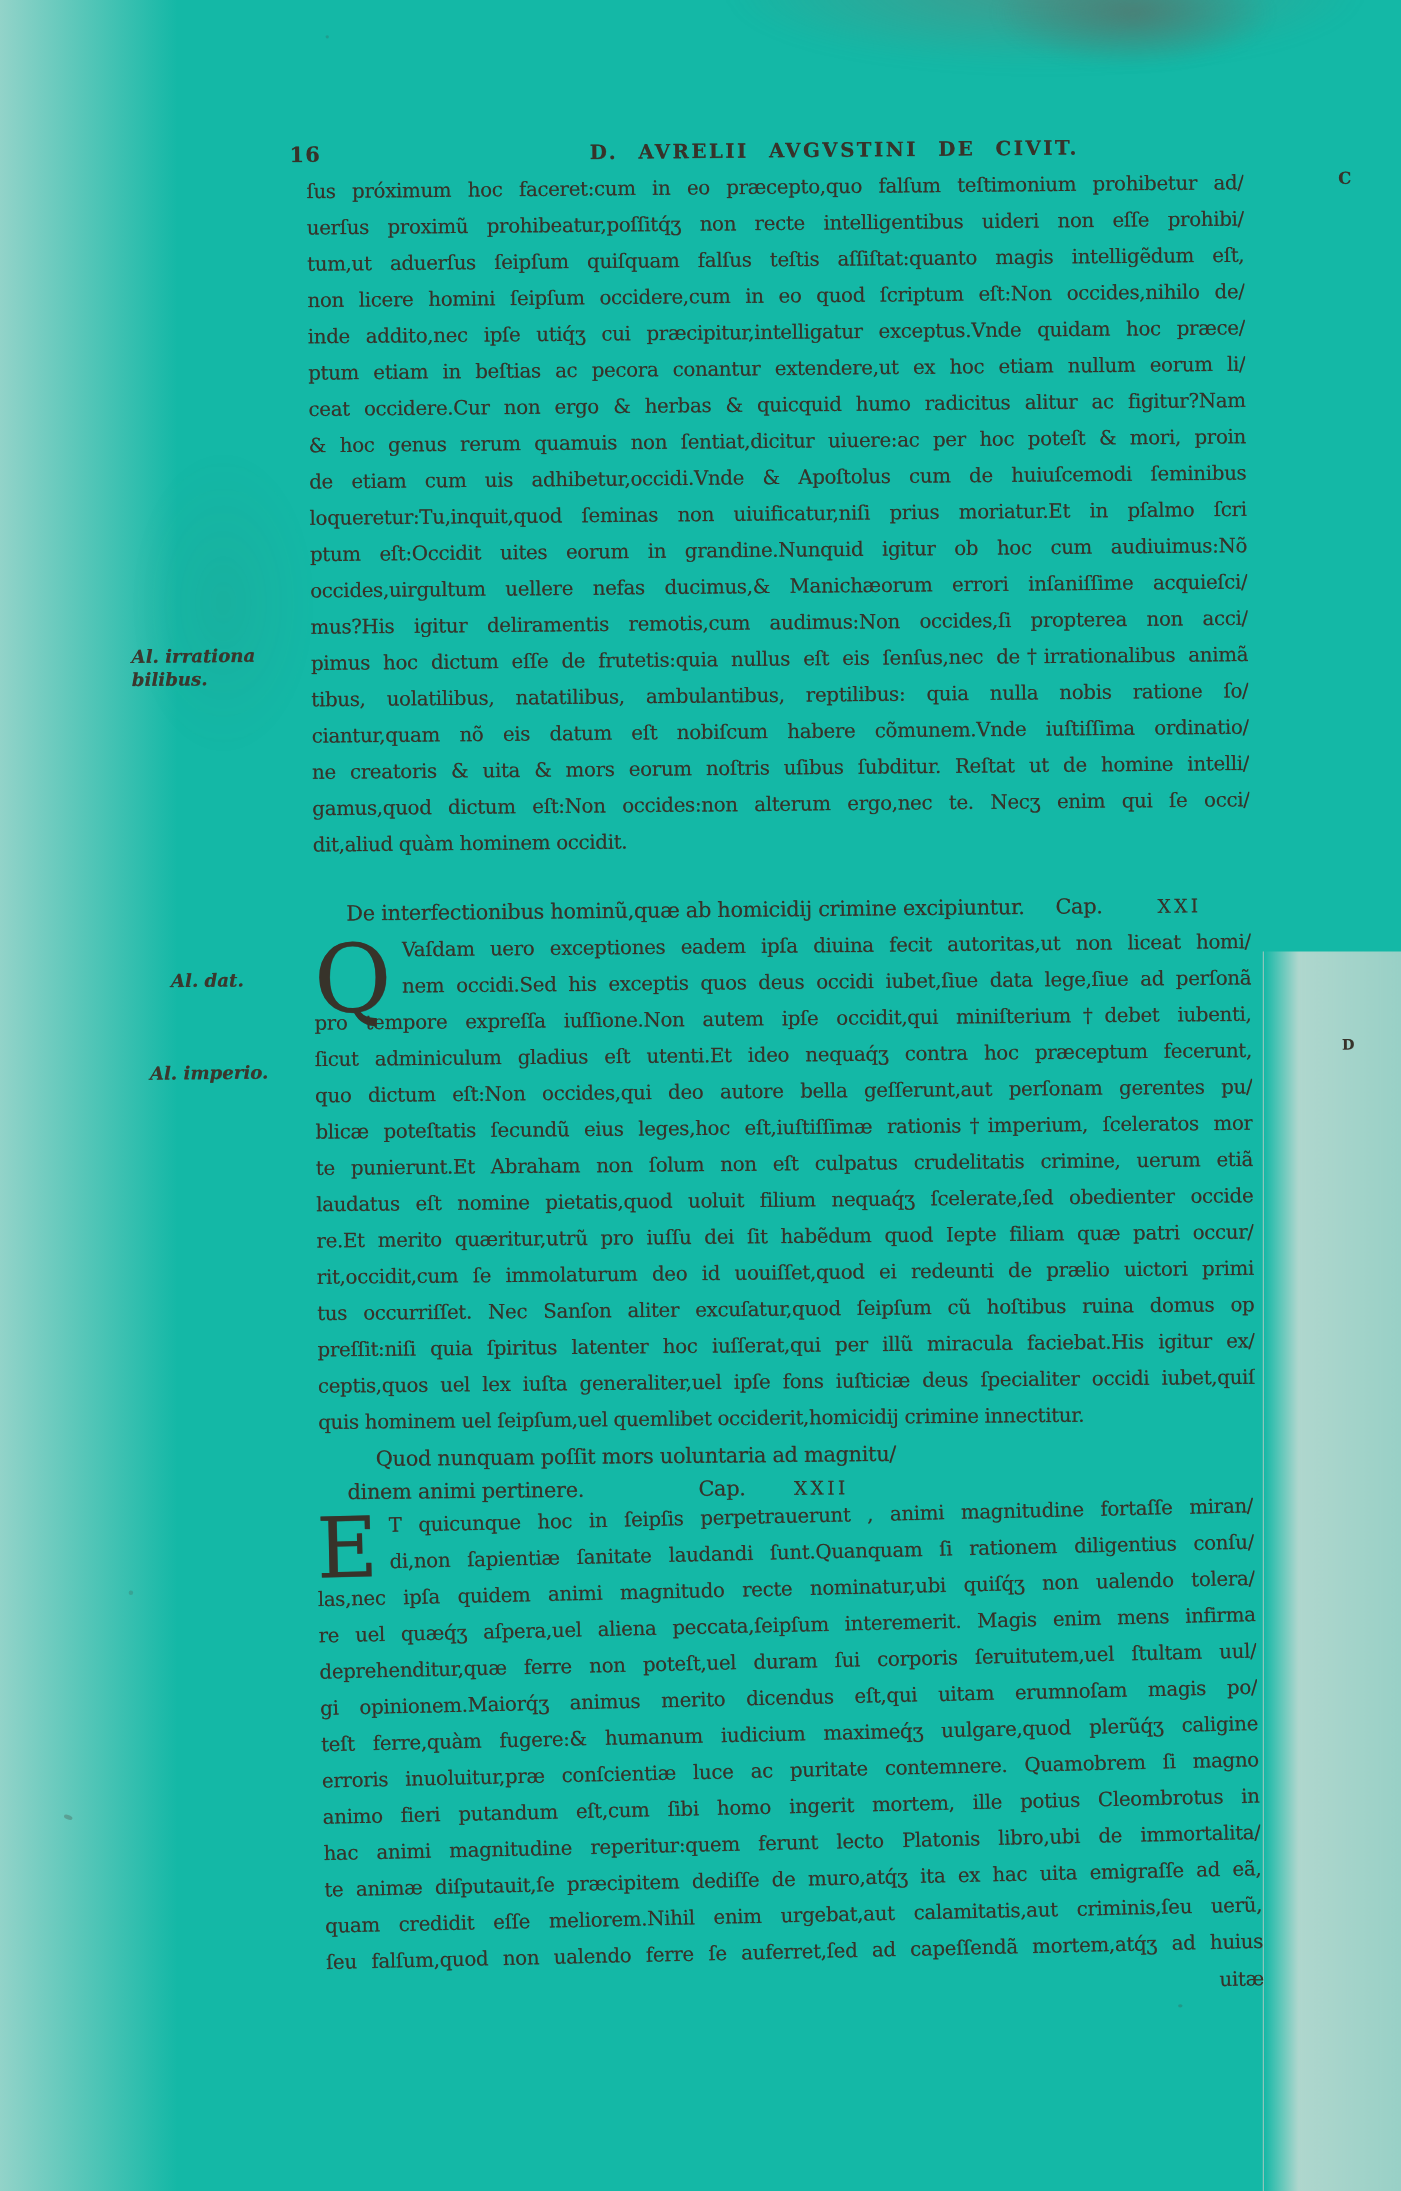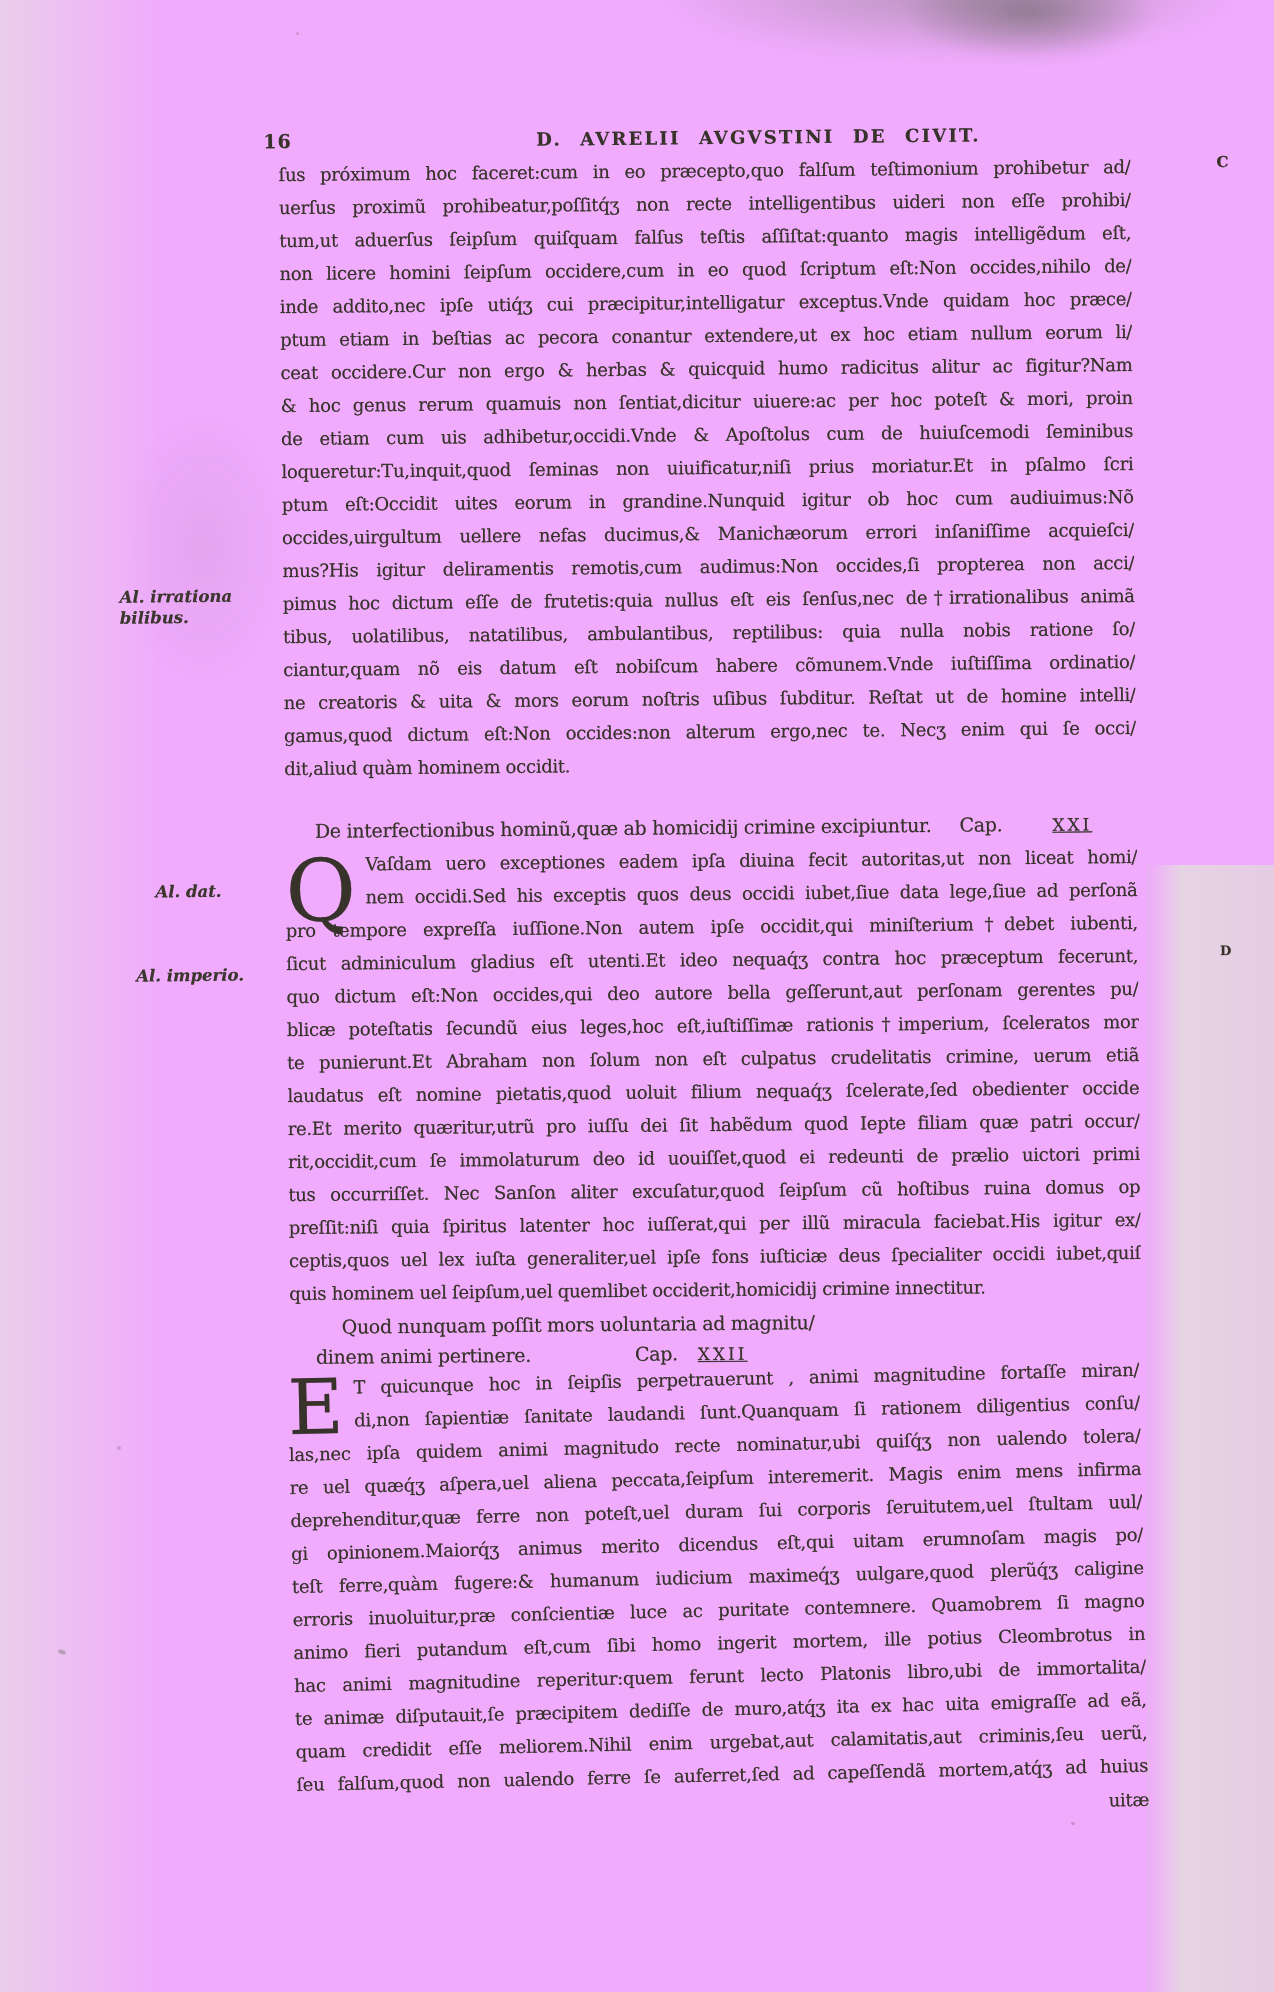--- a/index.html
+++ b/index.html
@@ -1,18 +1,18 @@
 <!DOCTYPE html>
 <html><head>
 <meta charset="utf-8">
 <style>
   html,body { margin:0; padding:0; background:#8a8880; }
   .page {
     position:relative; width:1274px; height:1992px;
-    background:#f0abfc; overflow:hidden;
+    background:#14b8a6; overflow:hidden;
     font-family:"DejaVu Serif","Liberation Serif",serif;
   }
   
   .edge-left { position:absolute; left:0; top:0; width:190px; height:100%;
     background:linear-gradient(to right, rgba(231,229,224,0.6), rgba(231,229,224,0) 85%); }
   .edge-right { position:absolute; left:1148px; top:865px; width:126px; height:1127px;
     background:linear-gradient(to right, rgba(214,211,203,0) 0, rgba(227,225,219,0.75) 25%, rgba(223,221,215,0.65));
     border-left:1px solid rgba(150,148,140,0.15); }
   .smudge-a { position:absolute; left:660px; top:-50px; width:580px; height:110px;
     background:radial-gradient(ellipse at 50% 40%, rgba(120,121,115,0.45), rgba(120,121,115,0) 70%);
@@ -45,27 +45,27 @@
   .mn-1 { left:-163px; top:463px; }
   .mn-2 { left:-130px; top:758px;text-align:right; }
   .mn-3 { left:-150px; top:842px; }
 
   .bodytext { position:relative; padding-top:36px; font-size:18px; letter-spacing:-0.3px; }
   .line { text-align:justify; text-align-last:justify; line-height:33px; height:33px; overflow:hidden; }
   .line.flush { text-align-last:left; }
 
   .heading-xxi { margin-top:30px; height:33px; line-height:33px; padding-left:30px; font-size:19px; white-space:nowrap; }
   .cap-label { margin-left:28px;text-align:center; }
-  .cap-num   { margin-left:50px; font-size:17px; letter-spacing:3px;text-decoration:underline; }
+  .cap-num   { margin-left:50px; font-size:17px; letter-spacing:3px; }
 
   .heading-xxii { margin-top:2px; font-size:19px; }
   .h22-l1 { line-height:30px; height:30px; padding-left:52px; }
   .h22-l2 { line-height:30px; height:30px; padding-left:26px; white-space:nowrap; }
   .h22-l2 .cap-label { margin-left:104px; }
-  .h22-l2 .cap-num   { margin-left:20px; }
+  .h22-l2 .cap-num   { margin-left:44px; }
 
   .dropcap { float:left; font-weight:normal; }
   .dc-q { width:72px; height:64px; font-size:86px; line-height:82px; margin:2px 8px 0 0; }
   .dc-e { width:56px; height:63px; font-size:76px; line-height:68px; margin:2px 10px 0 0; }
 
   .tail-block { transform:rotate(-0.75deg); transform-origin:0 50%; }
   .catchword { text-align:right; margin-top:3px; font-size:18px; line-height:30px; }
 </style>
 </head>
 <body>

